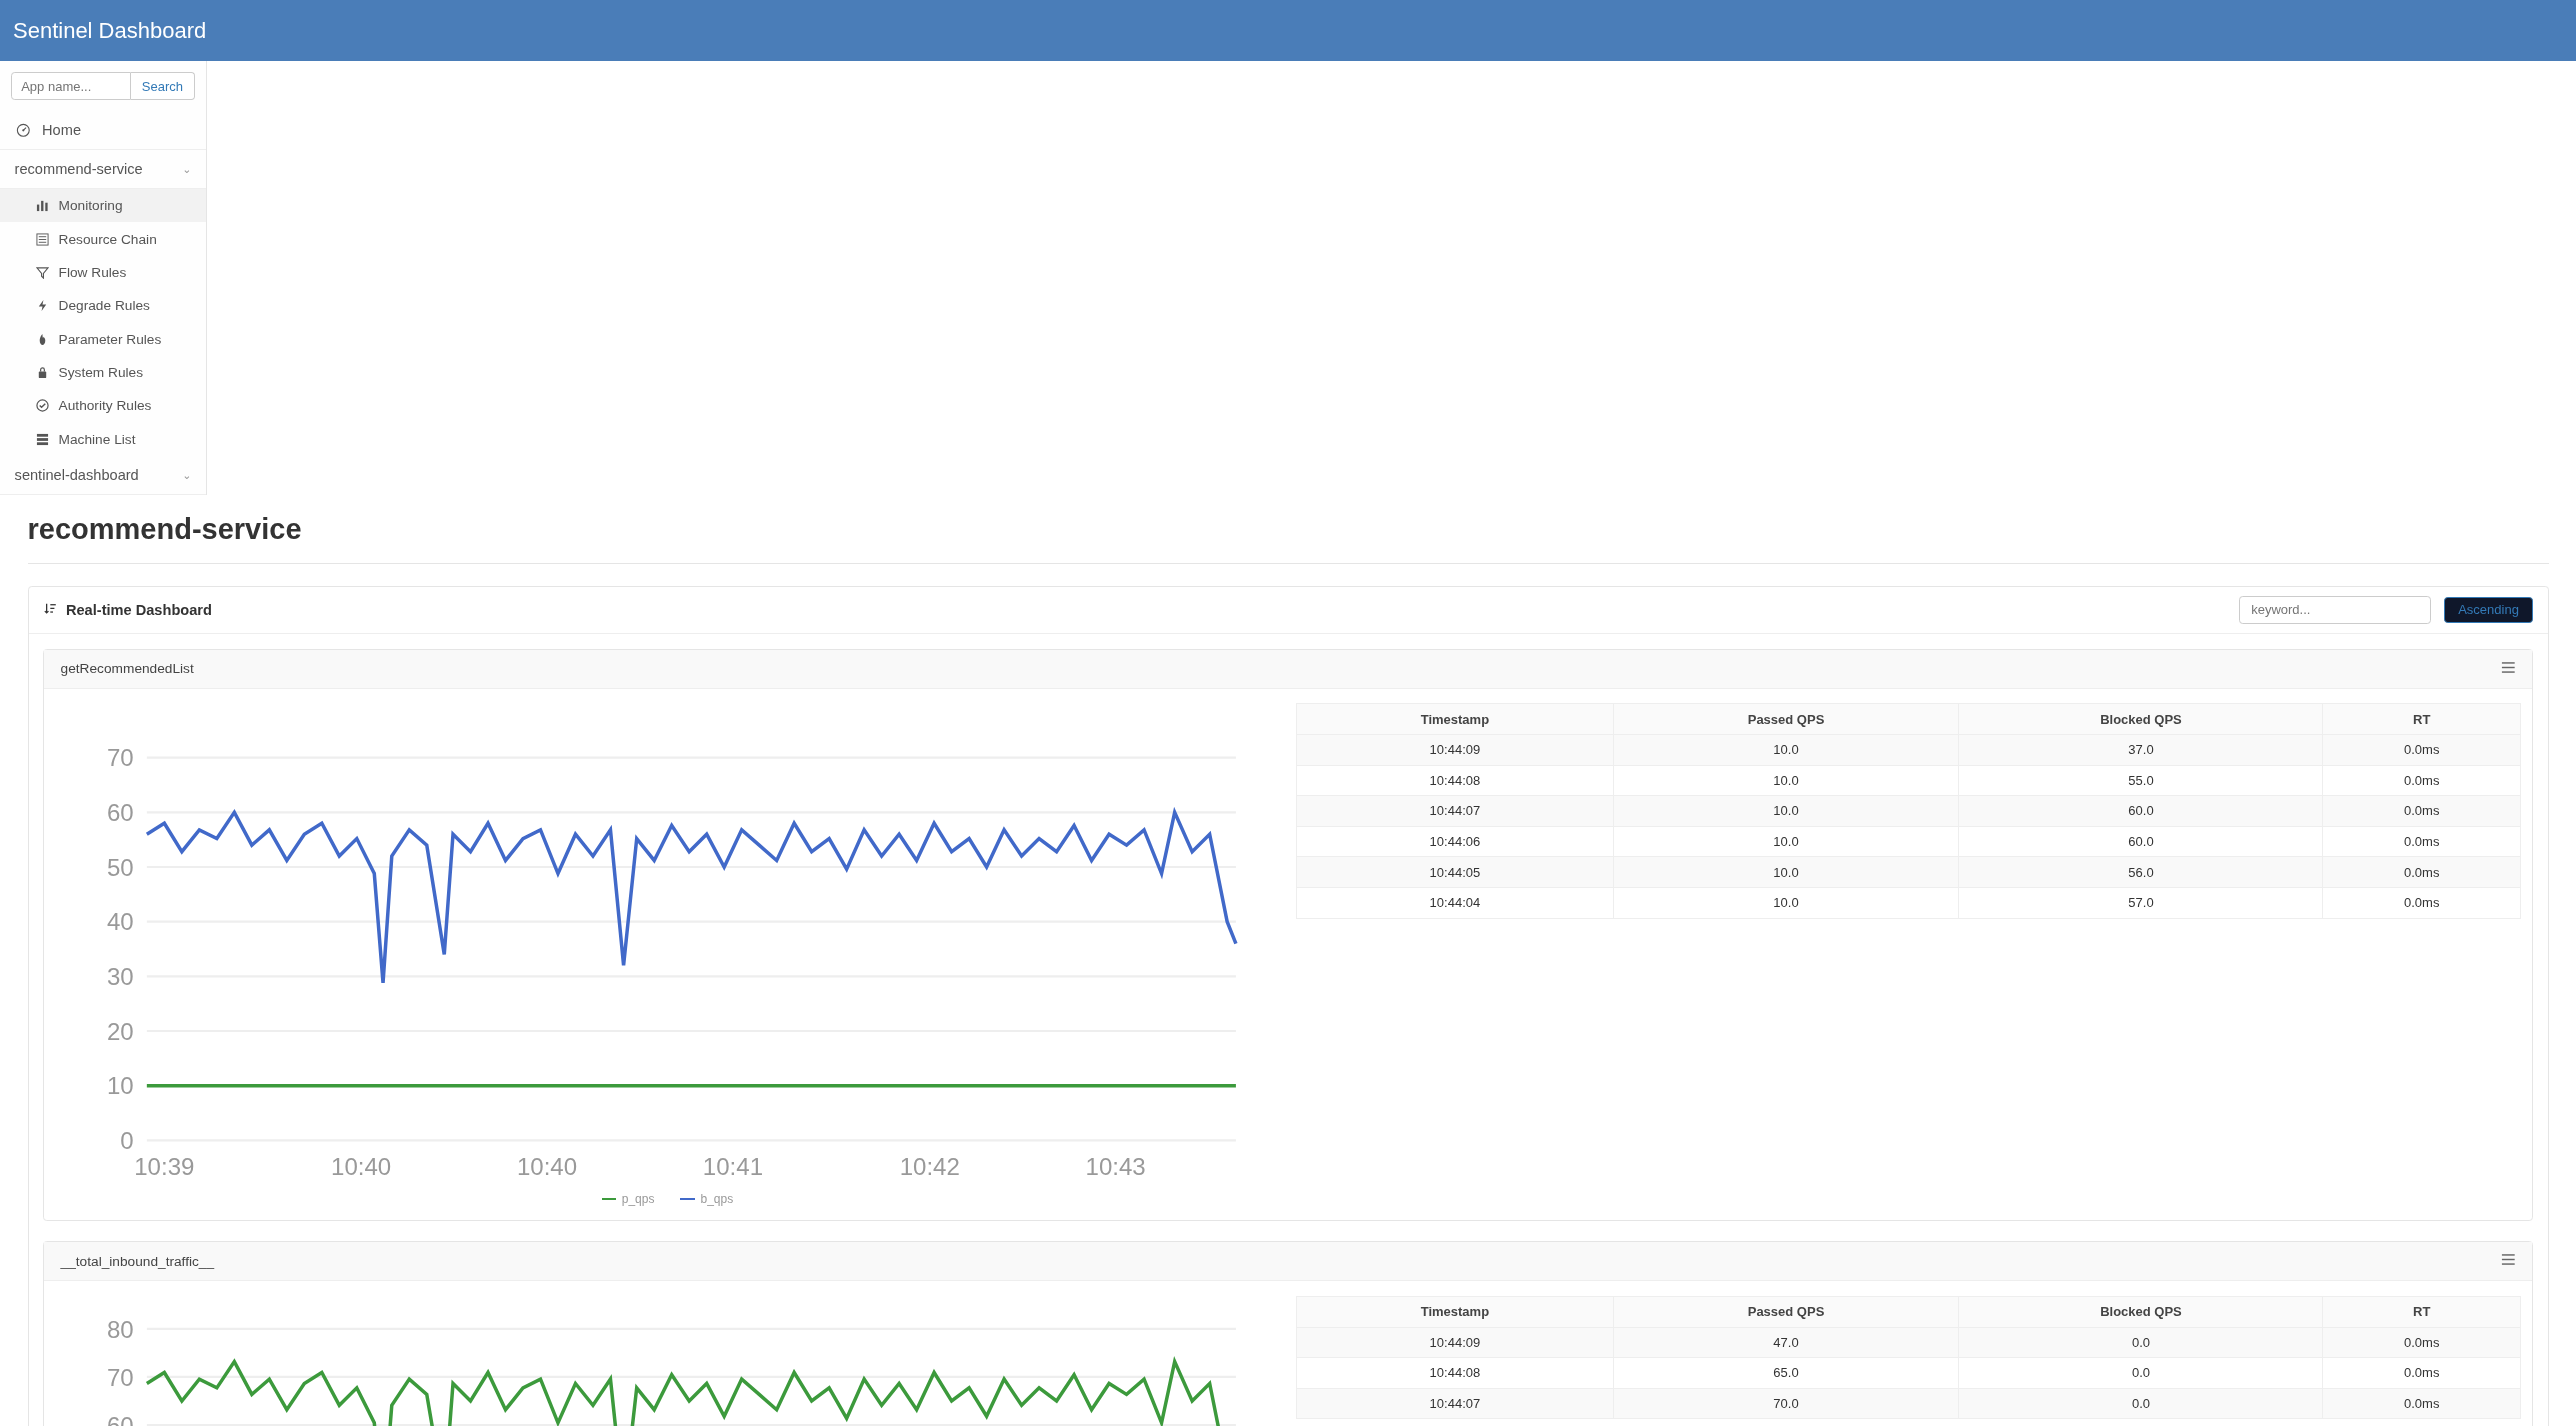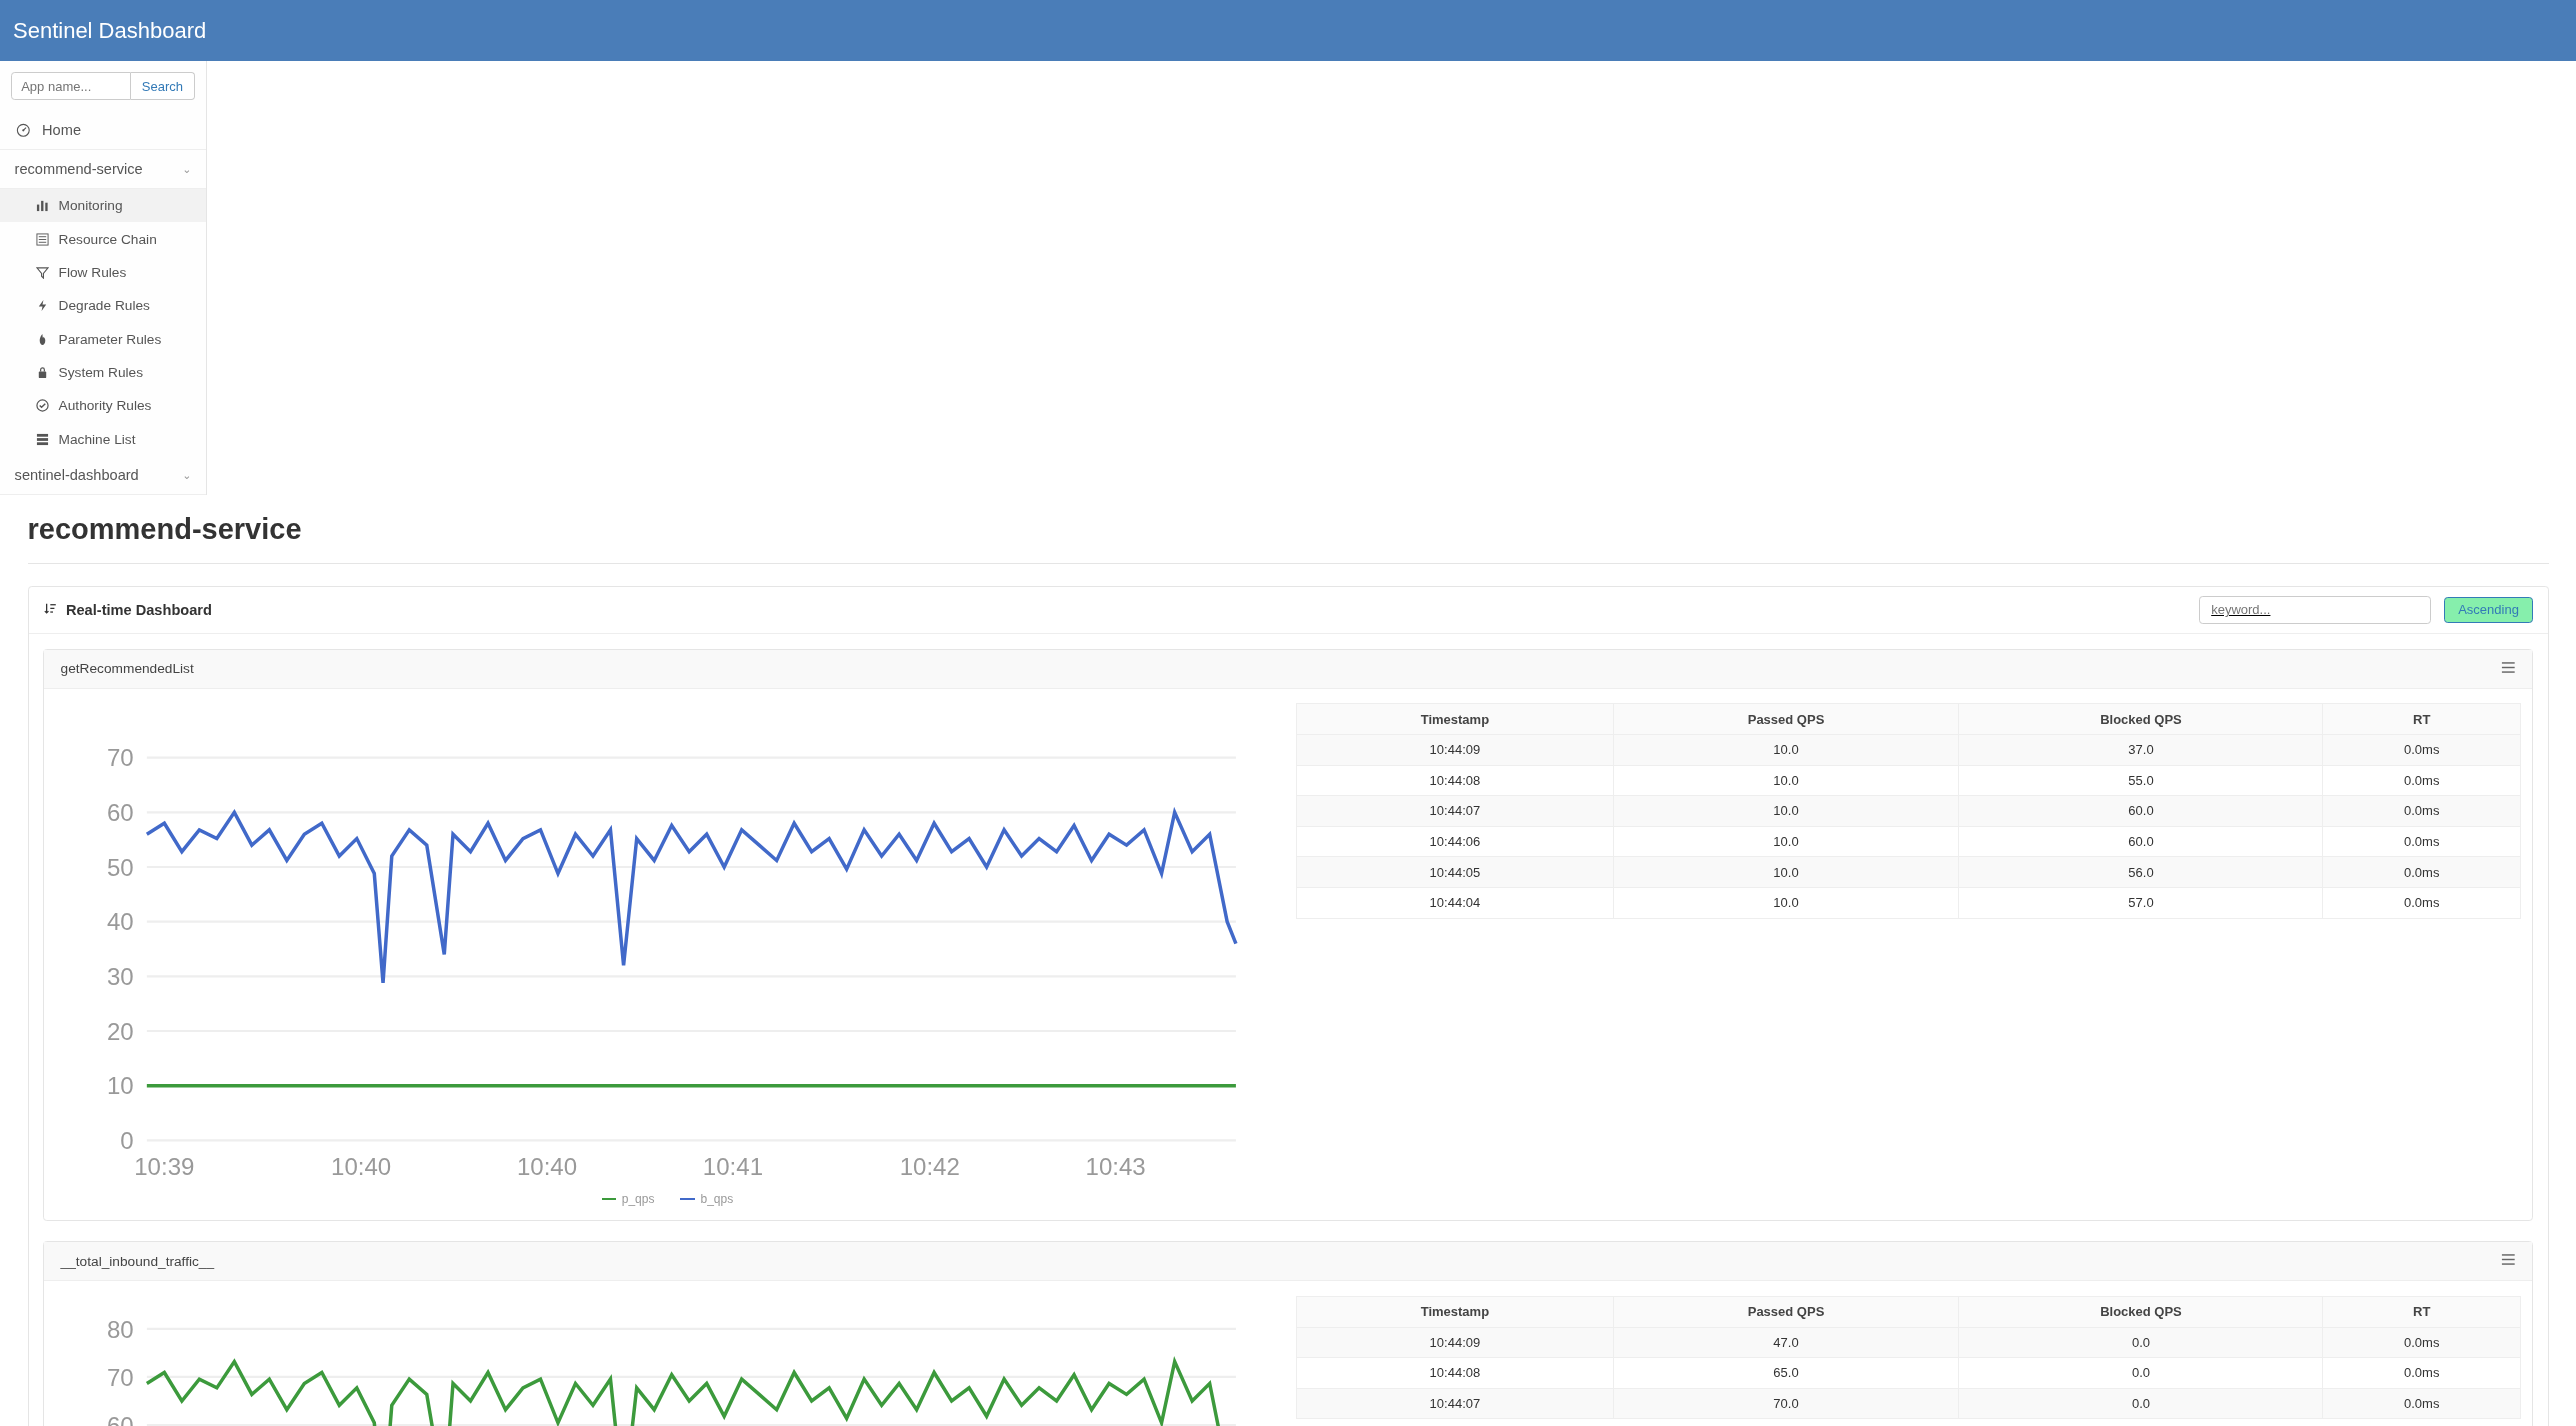--- a/index.html
+++ b/index.html
@@ -31,22 +31,22 @@
 
 .page-title { font-size: 29px; font-weight: 600; color: #333; margin-bottom: 16.5px; }
 .divider { border: none; border-top: 0.9px solid #e5e5e5; margin-bottom: 22px; }
 
 
 .panel { border: 0.9px solid #e5e5e5; border-radius: 3.7px; margin-bottom: 22px; }
 .panel-header { display: flex; align-items: center; padding: 9.2px 14.6px; border-bottom: 0.9px solid #eee; }
 .panel-header .icon { margin-right: 9.2px; font-size: 13.7px; }
 .panel-header .title { font-size: 14.6px; font-weight: 600; }
 .panel-header .spacer { flex: 1; }
-.keyword-input { padding: 5.5px 11px; border: 0.9px solid #ccc; border-radius: 3.7px; font-size: 13px; width: 232px; margin-right: 13px; text-decoration: underline; }
-.sort-btn { padding: 4.6px 13px; border: 0.9px solid #337ab7; background: #86efac; color: #337ab7; border-radius: 3.7px; cursor: pointer; font-size: 13px; }
+.keyword-input { padding: 5.5px 11px; border: 0.9px solid #ccc; border-radius: 3.7px; font-size: 13px; width: 192px; margin-right: 13px; }
+.sort-btn { padding: 4.6px 13px; border: 0.9px solid #337ab7; background: #0f172a; color: #337ab7; border-radius: 3.7px; cursor: pointer; font-size: 13px; }
 .panel-body { padding: 14.6px; }
 
 
 .resource-card { border: 0.9px solid #e5e5e5; border-radius: 3.7px; margin-bottom: 20px; }
 .resource-header { display: flex; align-items: center; justify-content: space-between; padding: 11px 16.5px; background: #f9f9f9; border-bottom: 0.9px solid #eee; }
 .resource-name { font-size: 13.7px; color: #444; }
 .menu-icon { cursor: pointer; color: #666; }
 .resource-body { display: flex; padding: 14.6px 11px; gap: 16.5px; }
 .chart-area { flex: 1; min-width: 0; }
 .table-area { flex: 1; min-width: 0; }

